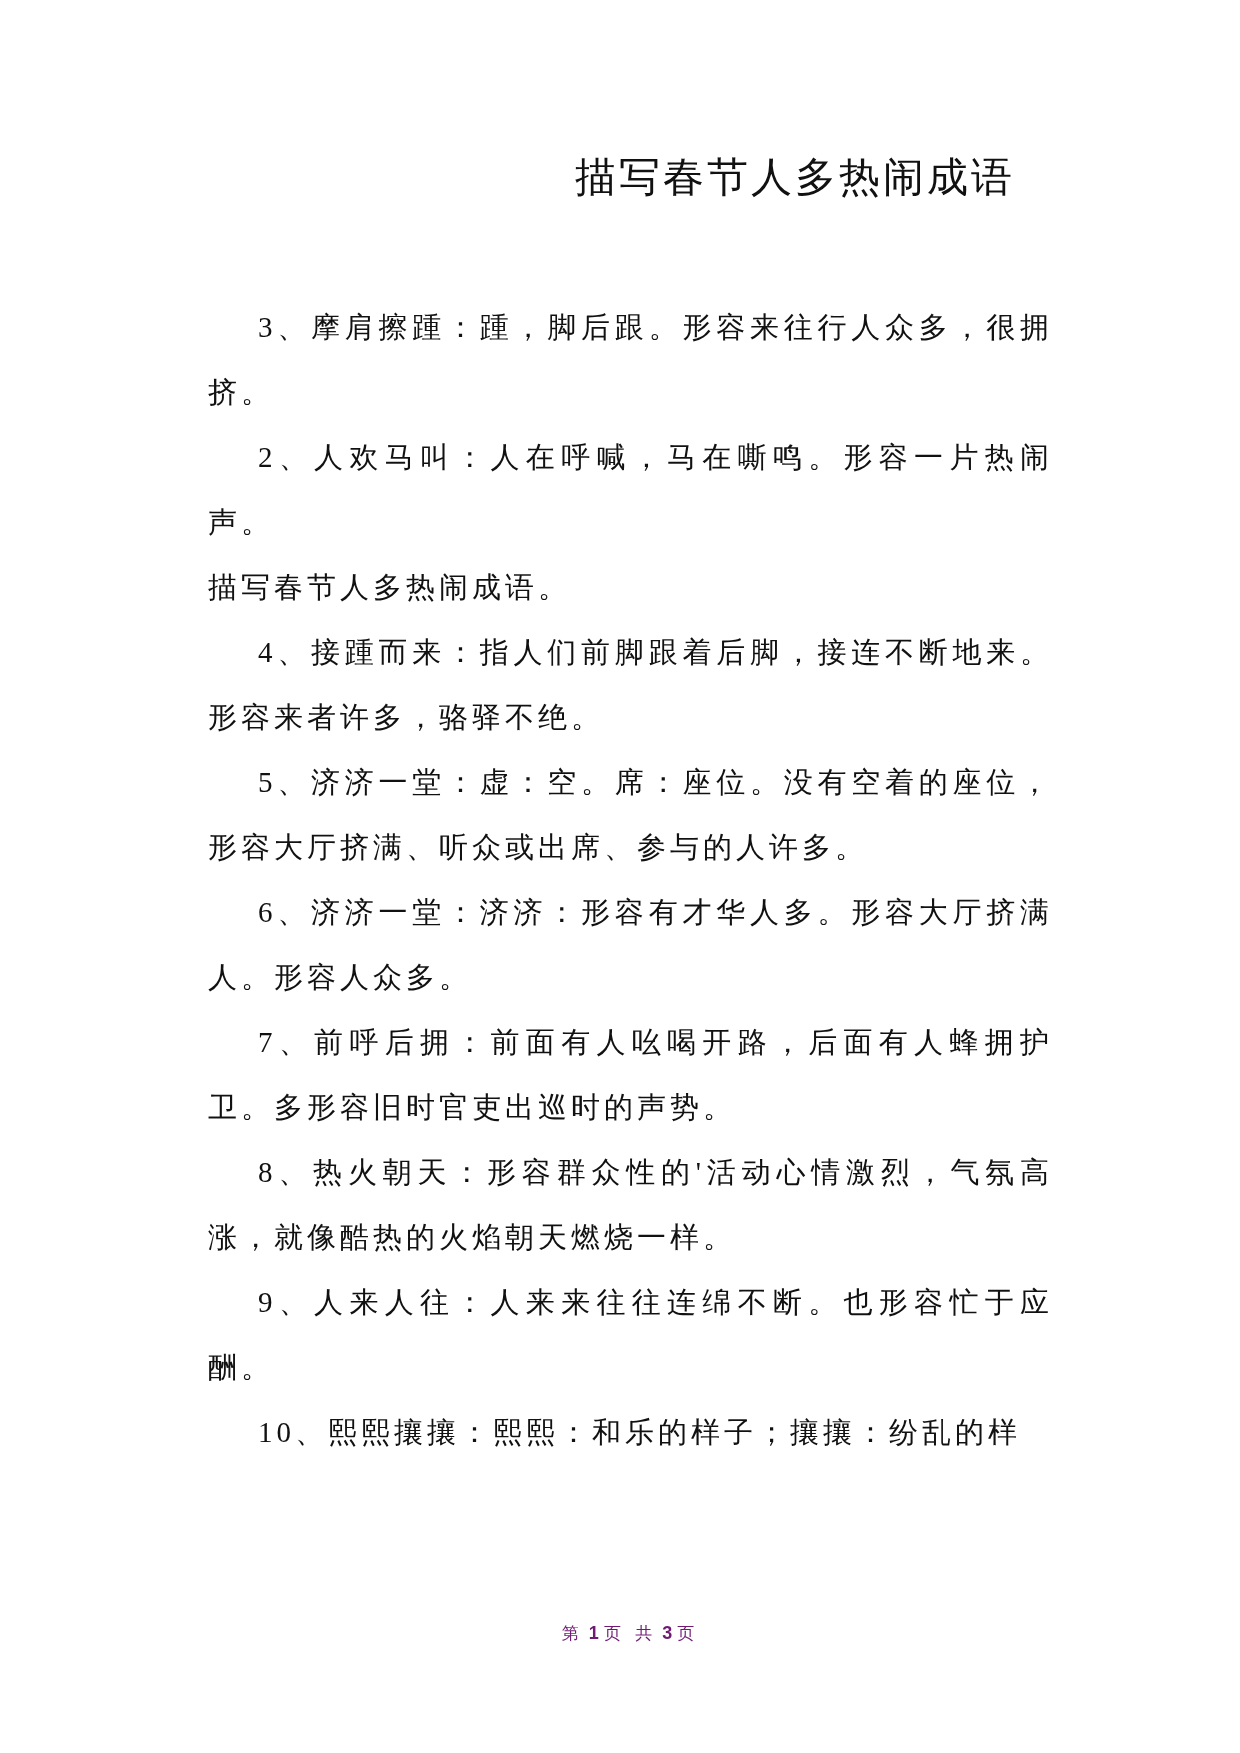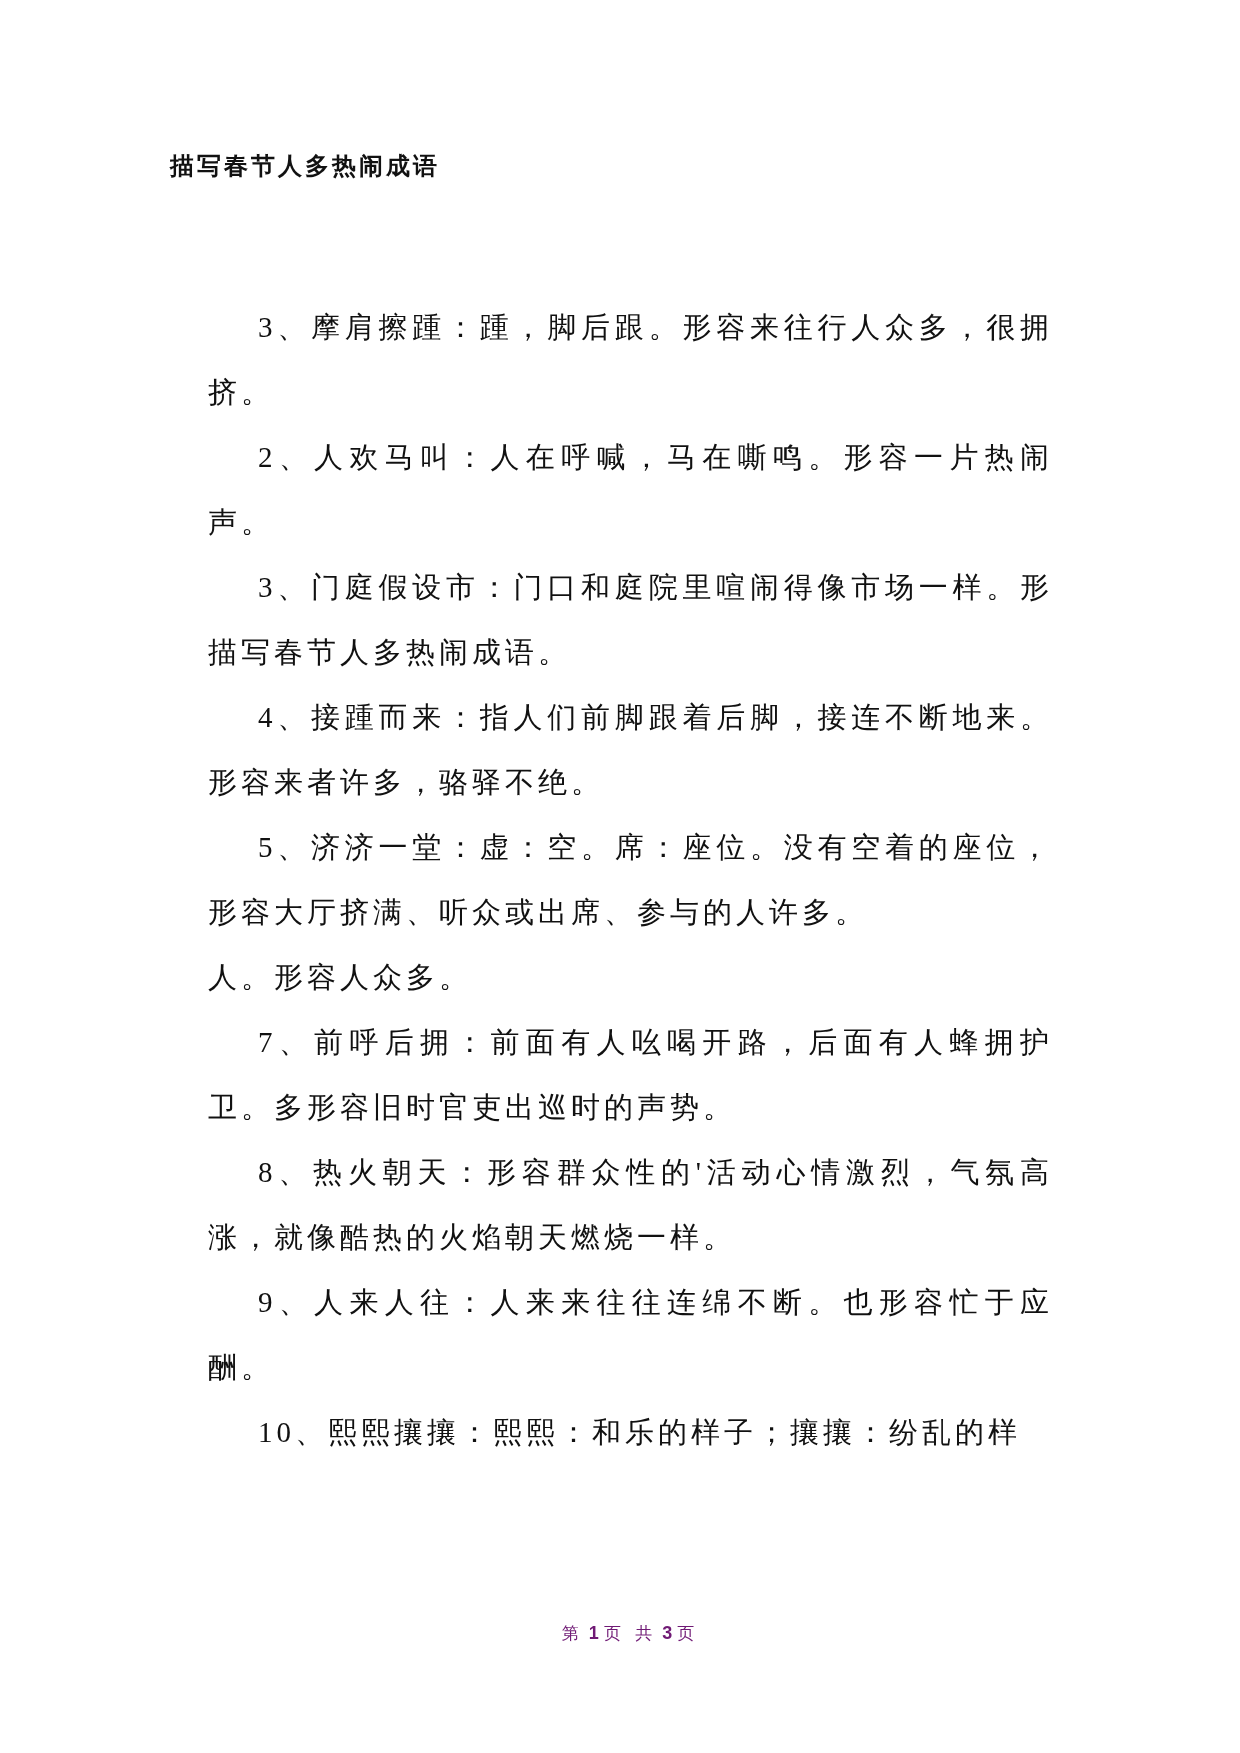--- a/index.html
+++ b/index.html
@@ -14,23 +14,23 @@
     font-family: "Liberation Serif", "DejaVu Serif", serif;
     color: #111111;
     overflow: hidden;
   }
   .doc-title {
     position: absolute;
     top: 150px;
     left: 170px;
     width: 845px;
     margin: 0;
-    text-align: left;
-    font-size: 24px;
-    font-weight: bold;
+    text-align: right;
+    font-size: 41px;
+    font-weight: normal;
     letter-spacing: 3px;
     white-space: nowrap;
   }
   .doc-body {
     position: absolute;
     top: 295px;
     left: 208px;
     width: 845px;
     font-size: 29px;
     letter-spacing: 4px;
@@ -68,26 +68,26 @@
 </head>
 <body>
 
 <h1 class="doc-title">描写春节人多热闹成语</h1>
 
 <div class="doc-body" id="paragraphs">
     <div class="line firstline">3、摩肩擦踵：踵，脚后跟。形容来往行人众多，很拥</div>
     <div class="line lastline">挤。</div>
     <div class="line firstline">2、人欢马叫：人在呼喊，马在嘶鸣。形容一片热闹</div>
     <div class="line lastline">声。</div>
-    <div class="line firstline">3、门庭假设市：门口和庭院里喧闹得像市场一样。形</div>
     <div class="line lastline">描写春节人多热闹成语。</div>
     <div class="line firstline">4、接踵而来：指人们前脚跟着后脚，接连不断地来。</div>
     <div class="line lastline">形容来者许多，骆驿不绝。</div>
     <div class="line firstline">5、济济一堂：虚：空。席：座位。没有空着的座位，</div>
     <div class="line lastline">形容大厅挤满、听众或出席、参与的人许多。</div>
+    <div class="line firstline">6、济济一堂：济济：形容有才华人多。形容大厅挤满</div>
     <div class="line lastline">人。形容人众多。</div>
     <div class="line firstline">7、前呼后拥：前面有人吆喝开路，后面有人蜂拥护</div>
     <div class="line lastline">卫。多形容旧时官吏出巡时的声势。</div>
     <div class="line firstline">8、热火朝天：形容群众性的'活动心情激烈，气氛高</div>
     <div class="line lastline">涨，就像酷热的火焰朝天燃烧一样。</div>
     <div class="line firstline">9、人来人往：人来来往往连绵不断。也形容忙于应</div>
     <div class="line lastline">酬。</div>
     <div class="line firstline lastline">10、熙熙攘攘：熙熙：和乐的样子；攘攘：纷乱的样</div>
   </div>
 

